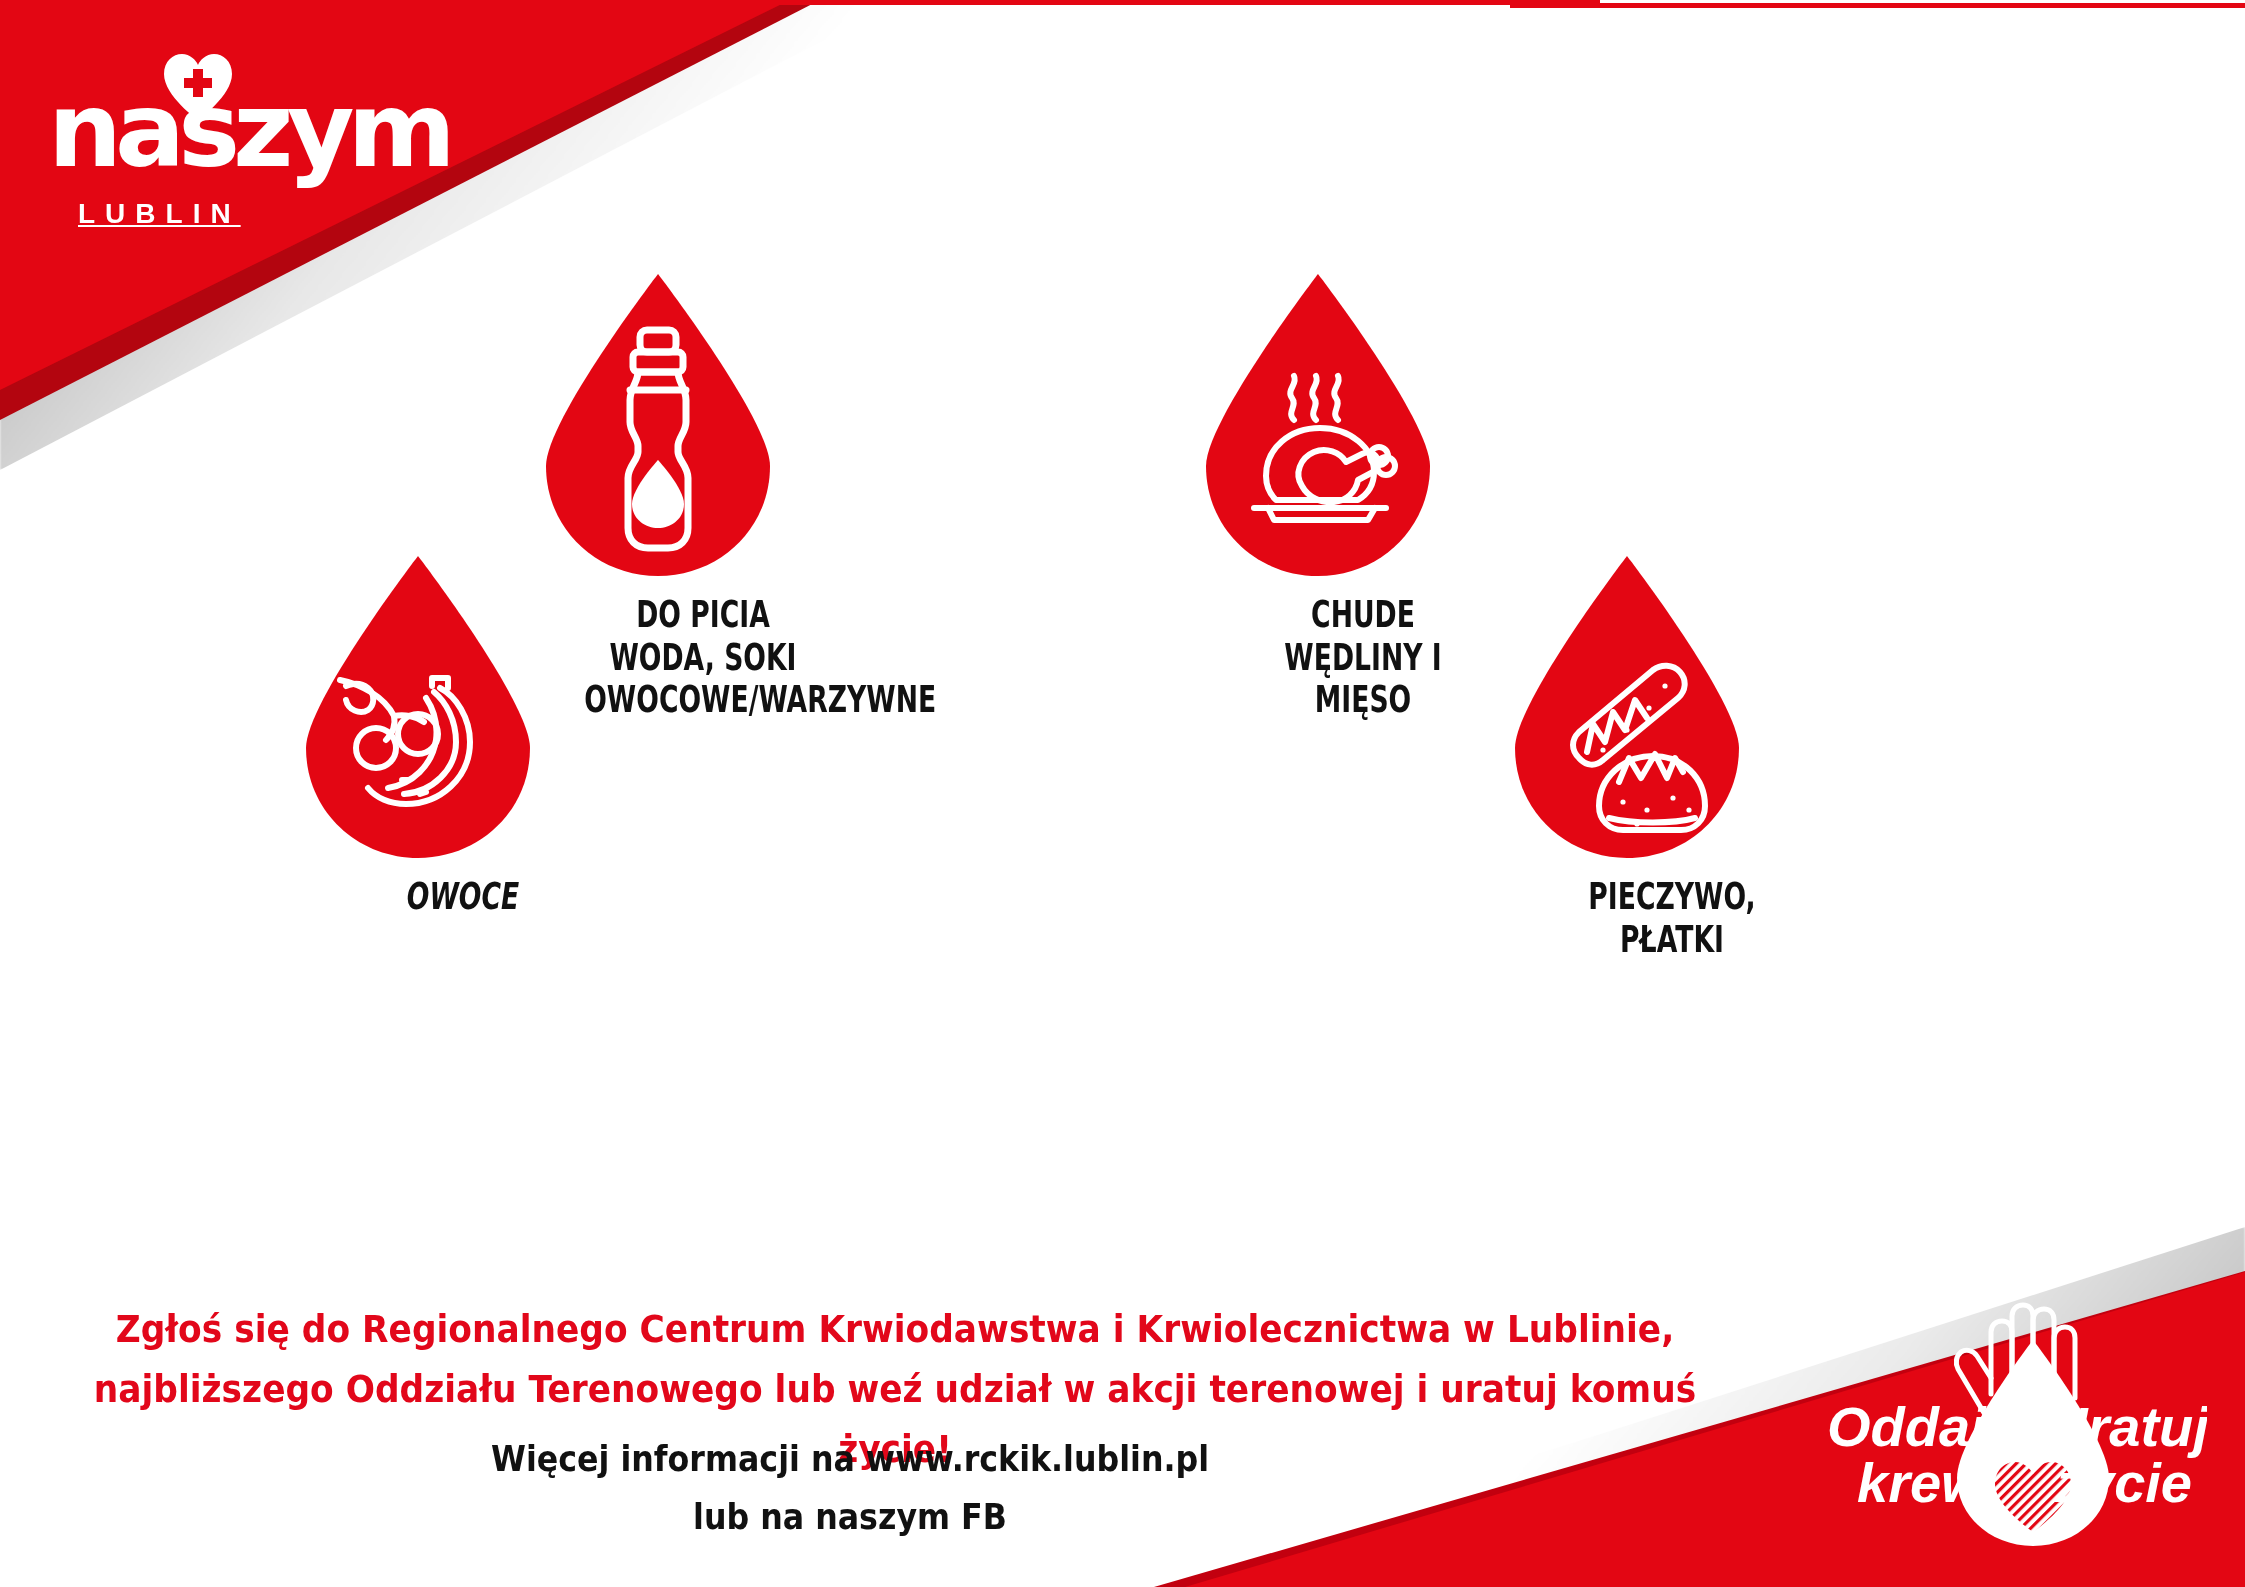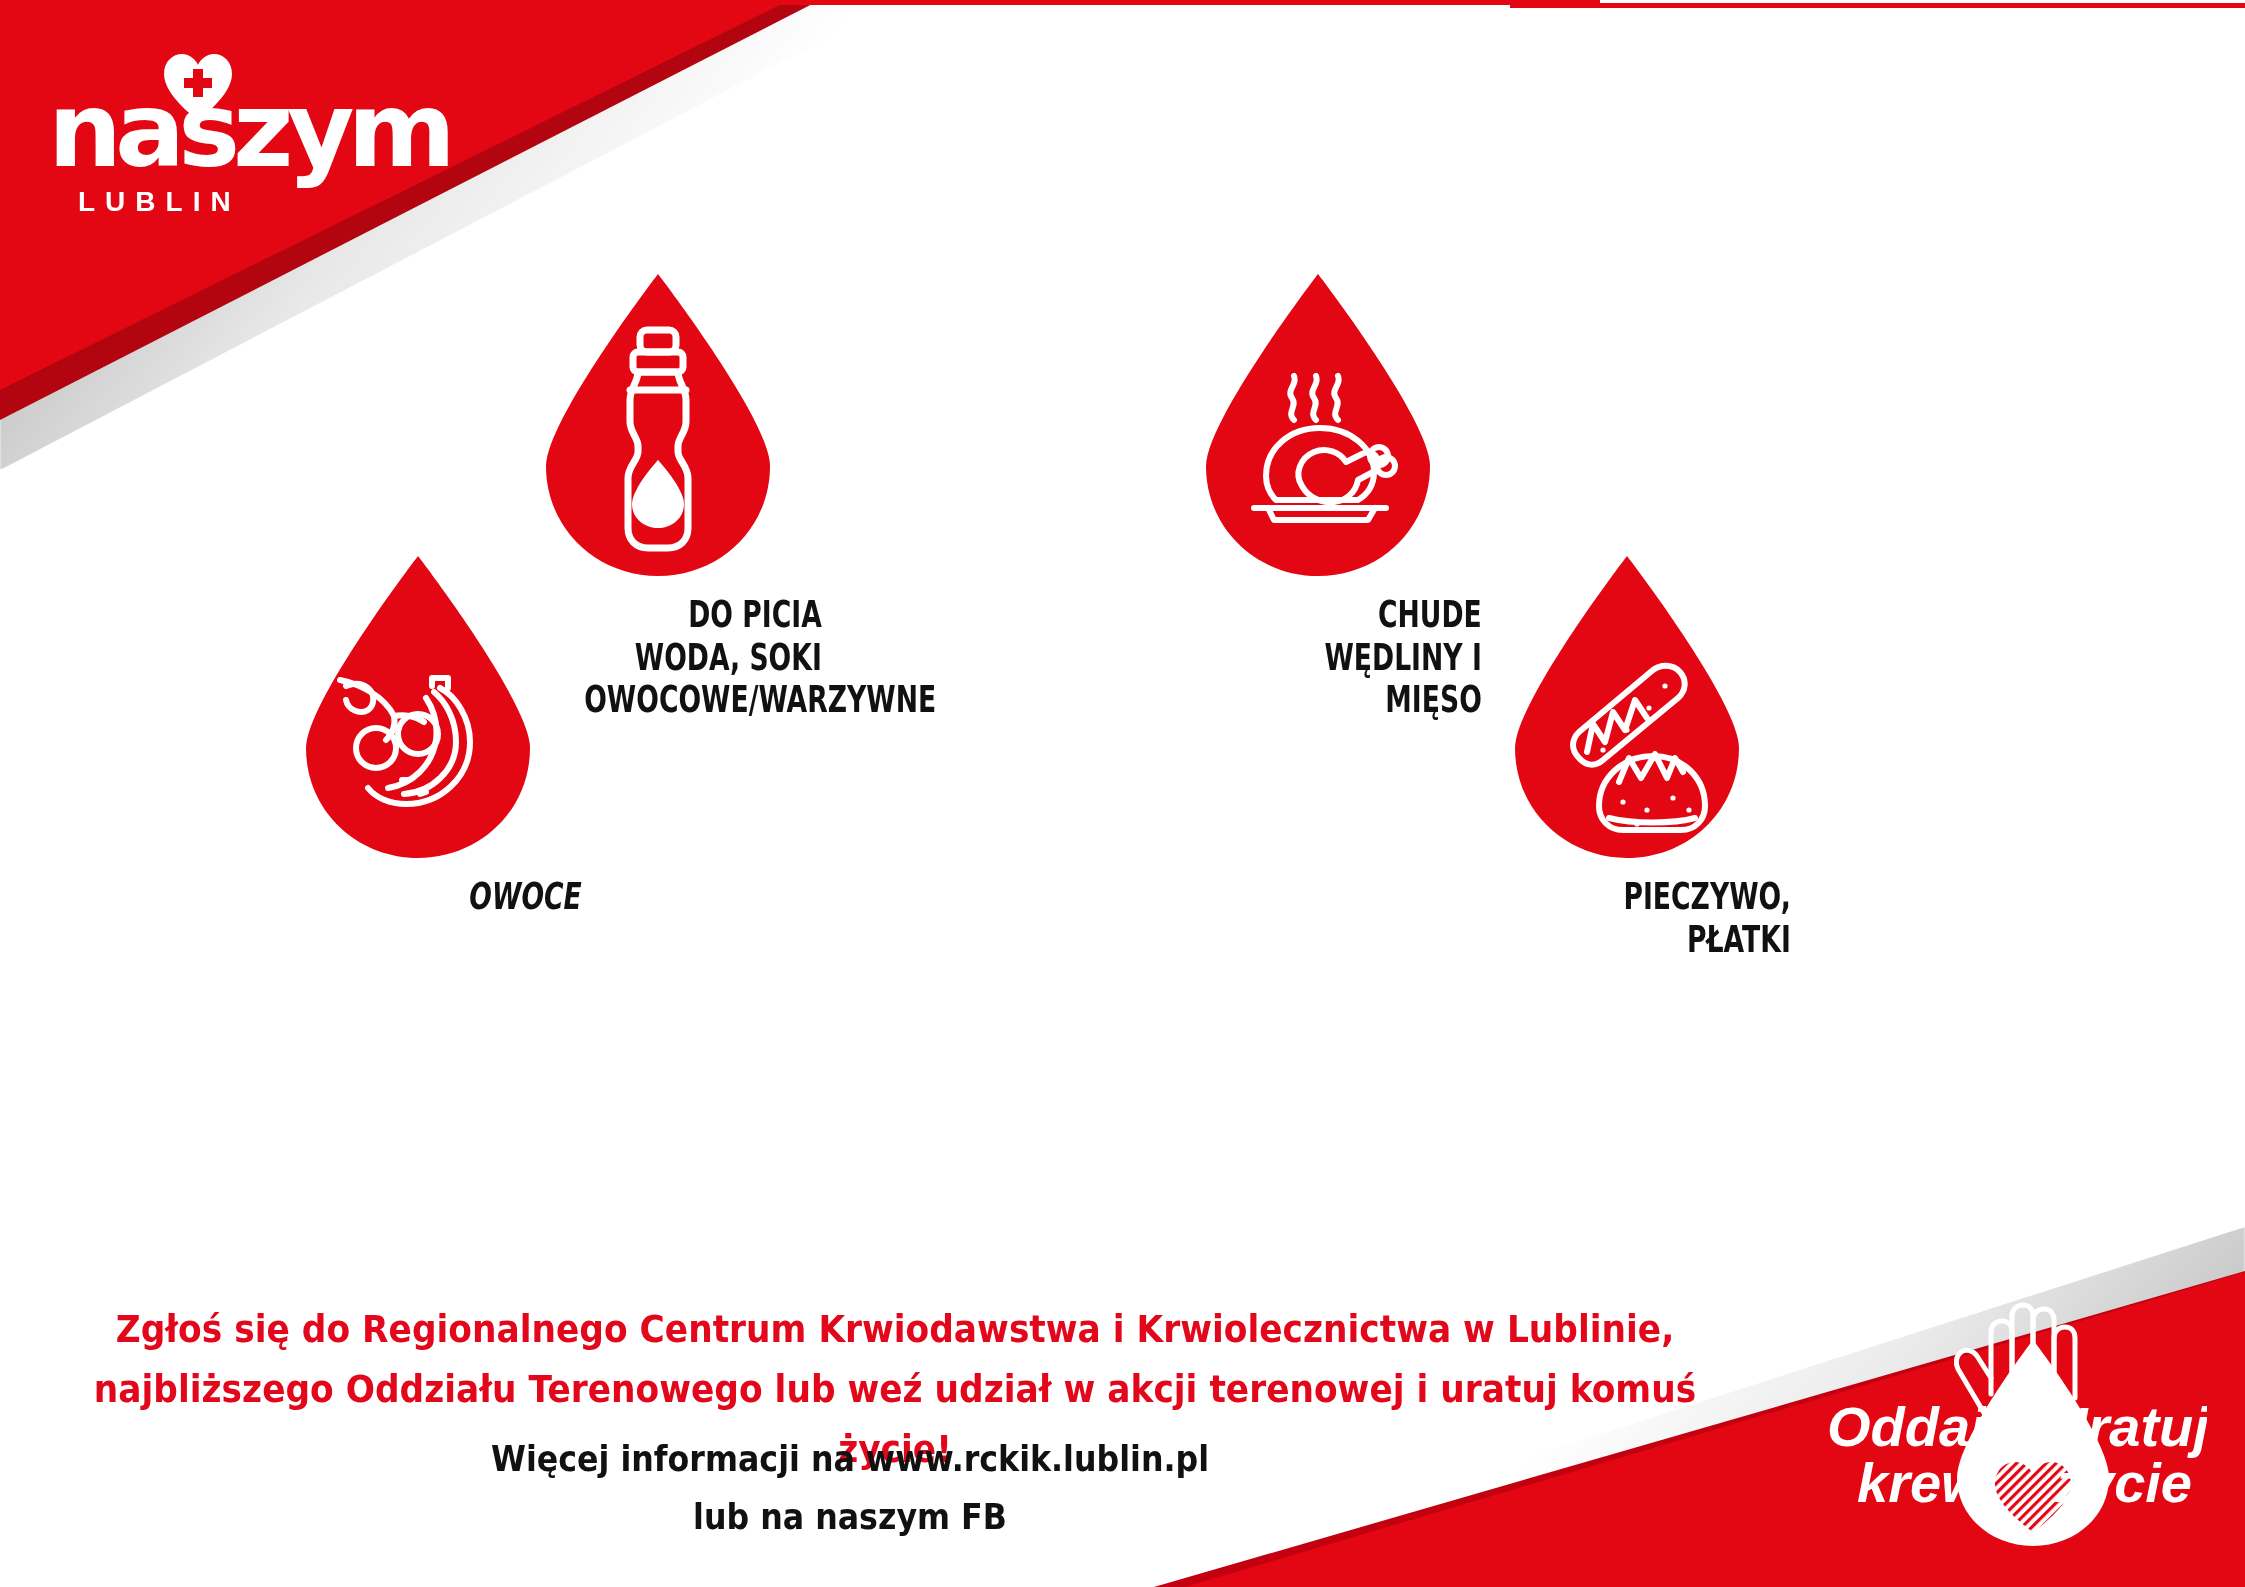--- a/index.html
+++ b/index.html
@@ -42,38 +42,38 @@
     font-family:"DejaVu Sans", sans-serif;
     font-weight:bold;font-size:104px;letter-spacing:-7px;line-height:1;
     color:#fff;position:absolute;left:0;top:26px;
   }
   .logo-heart{
     position:absolute;left:114px;top:0px;width:72px;height:70px;
   }
   .logo-sub{
     font-family:"Liberation Sans", sans-serif;
     font-size:28px;font-weight:bold;letter-spacing:10px;color:#fff;
-    margin-top:4px;margin-left:30px;
+    margin-top:16px;margin-left:30px;text-decoration:underline;
   }
 
   
   .title{
     position:absolute;left:0;right:0;top:62px;text-align:center;z-index:5;
   }
   .title-line{
     font-family:"DejaVu Sans", sans-serif;
     font-weight:bold;font-size:82px;line-height:1.26;
     color:#111;letter-spacing:0px;
     transform:scaleX(0.80);transform-origin:center center;
     white-space:nowrap;
   }
 
   
   .drop{
-    position:absolute;z-index:5;text-align:right;
+    position:absolute;z-index:5;text-align:center;
   }
   .drop-shape{
     position:relative;margin:0 auto;
   }
   .drop-shape svg{display:block;}
   .drop-label{
     font-family:"DejaVu Sans", sans-serif;
     font-weight:bold;color:#111;line-height:1.15;
     transform:scaleX(0.72);transform-origin:center top;
     white-space:pre-line;margin-top:14px;font-size:37px;

